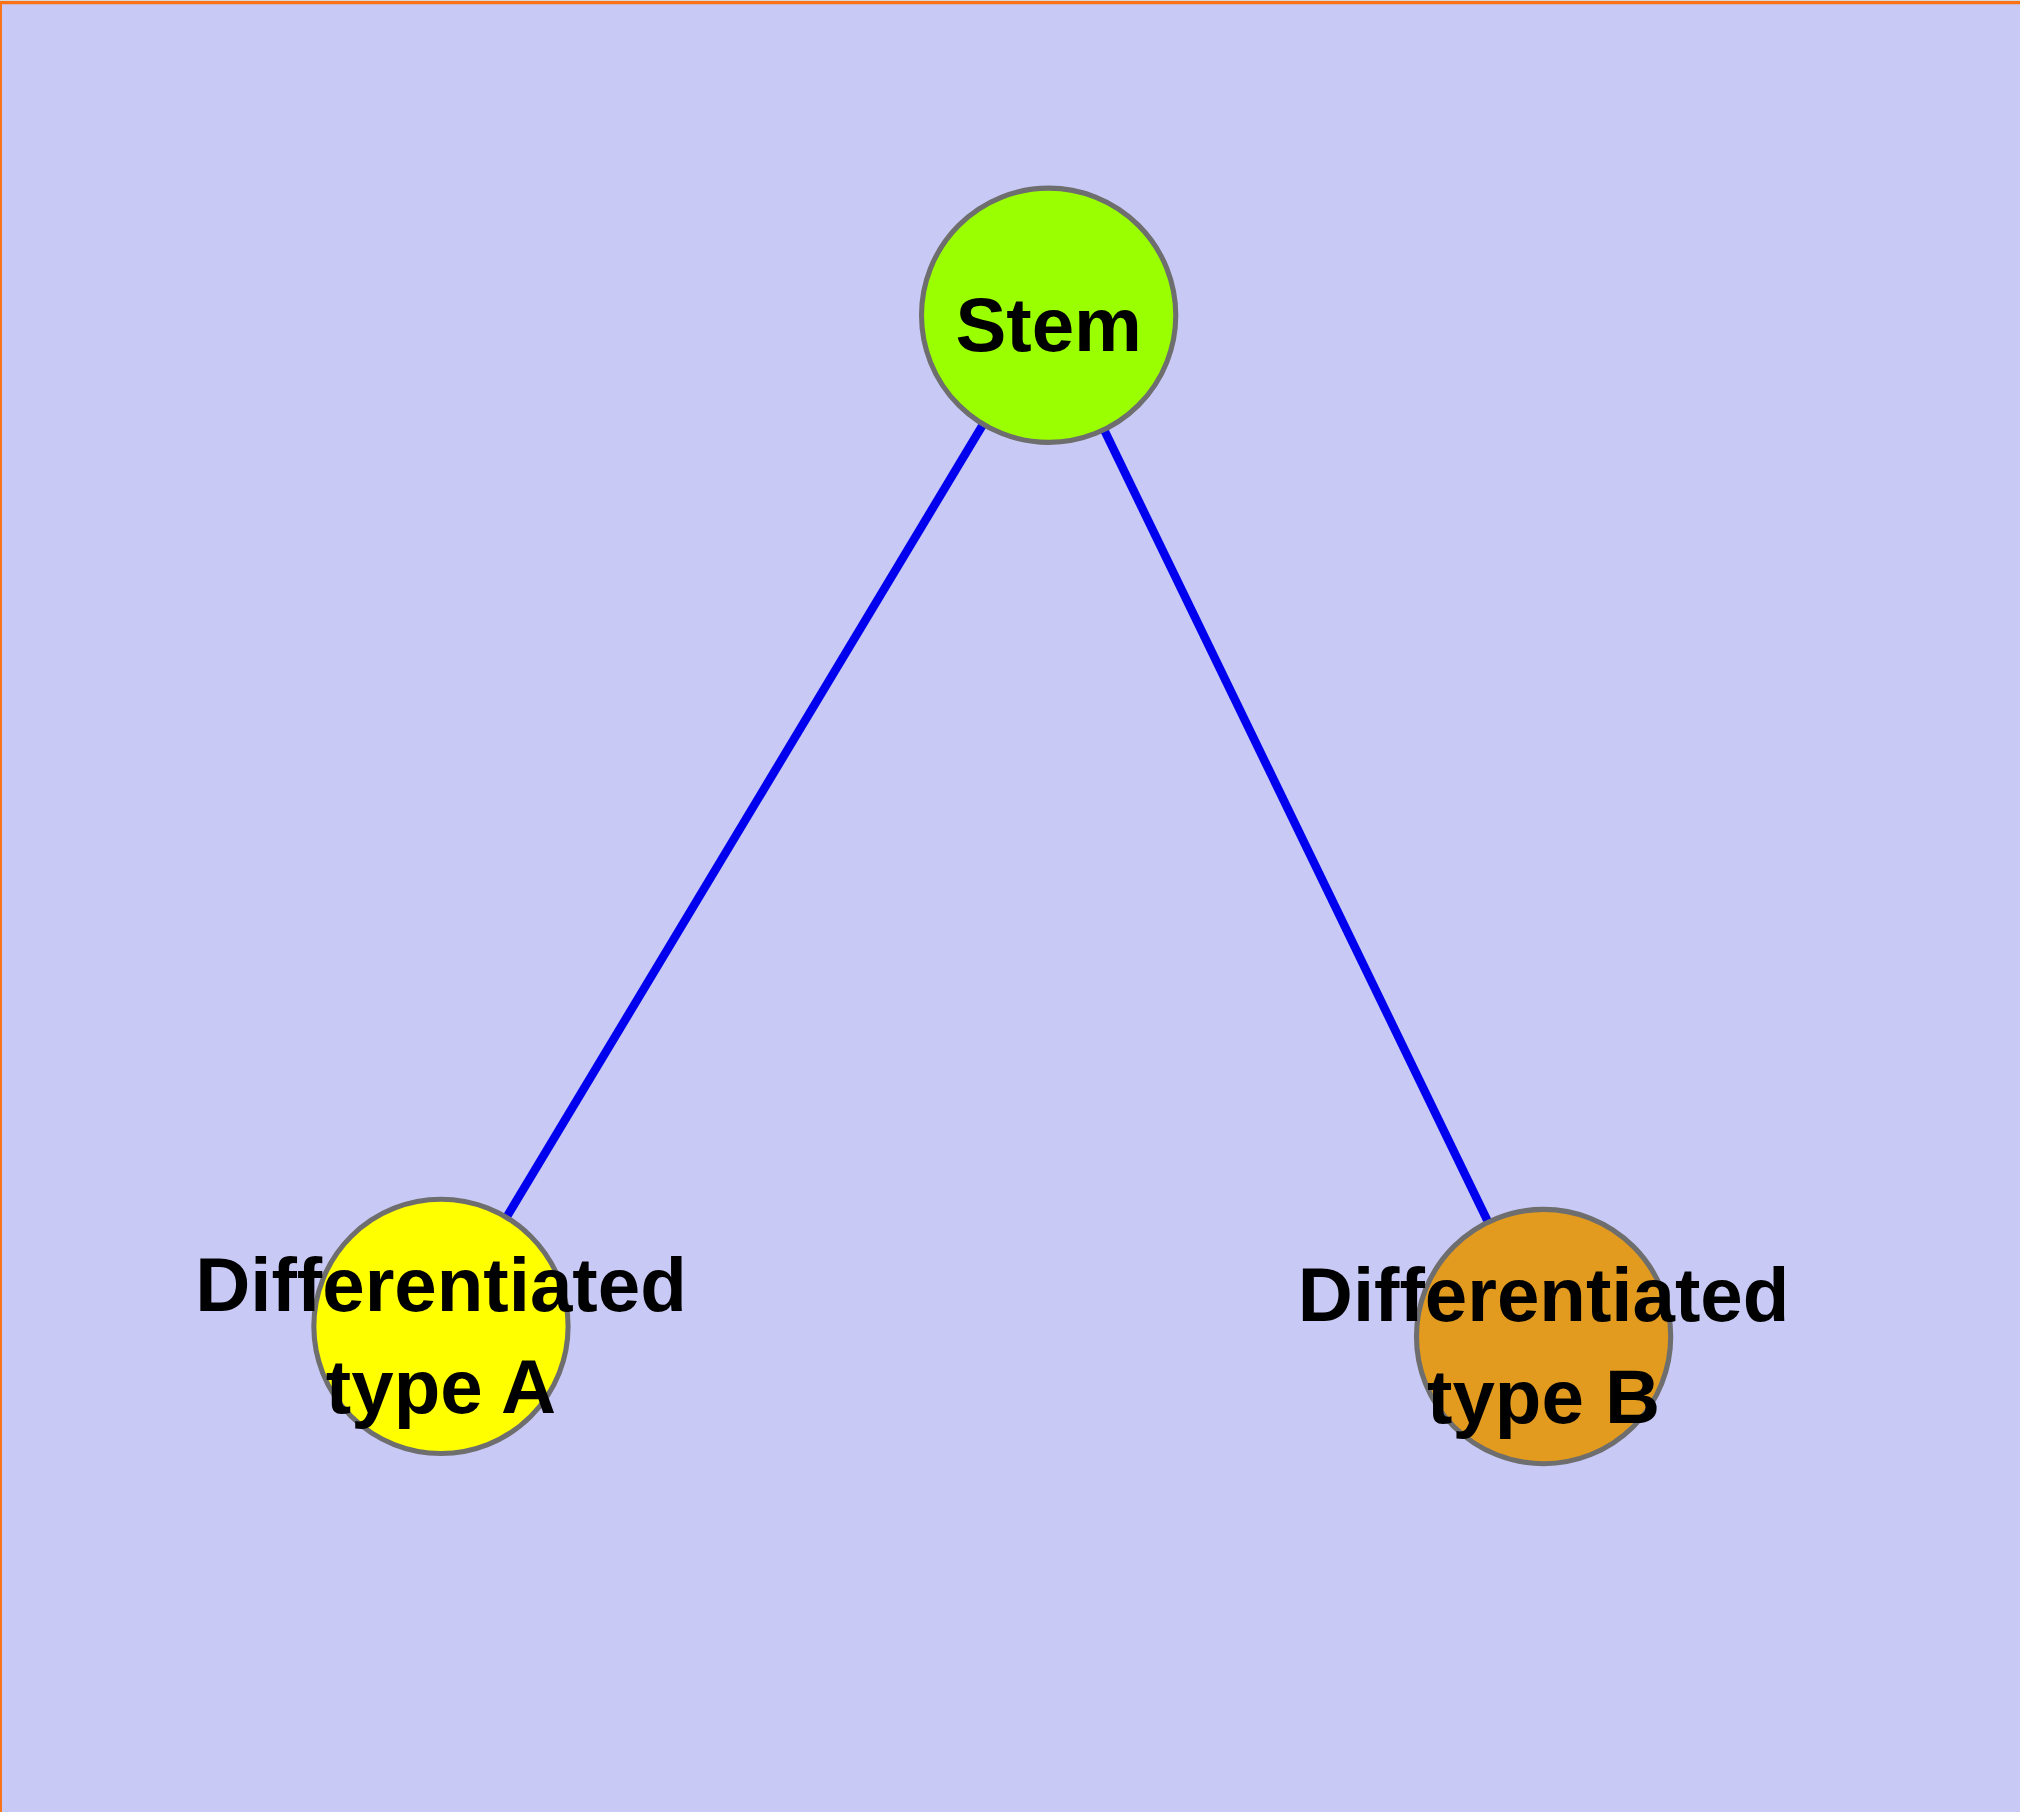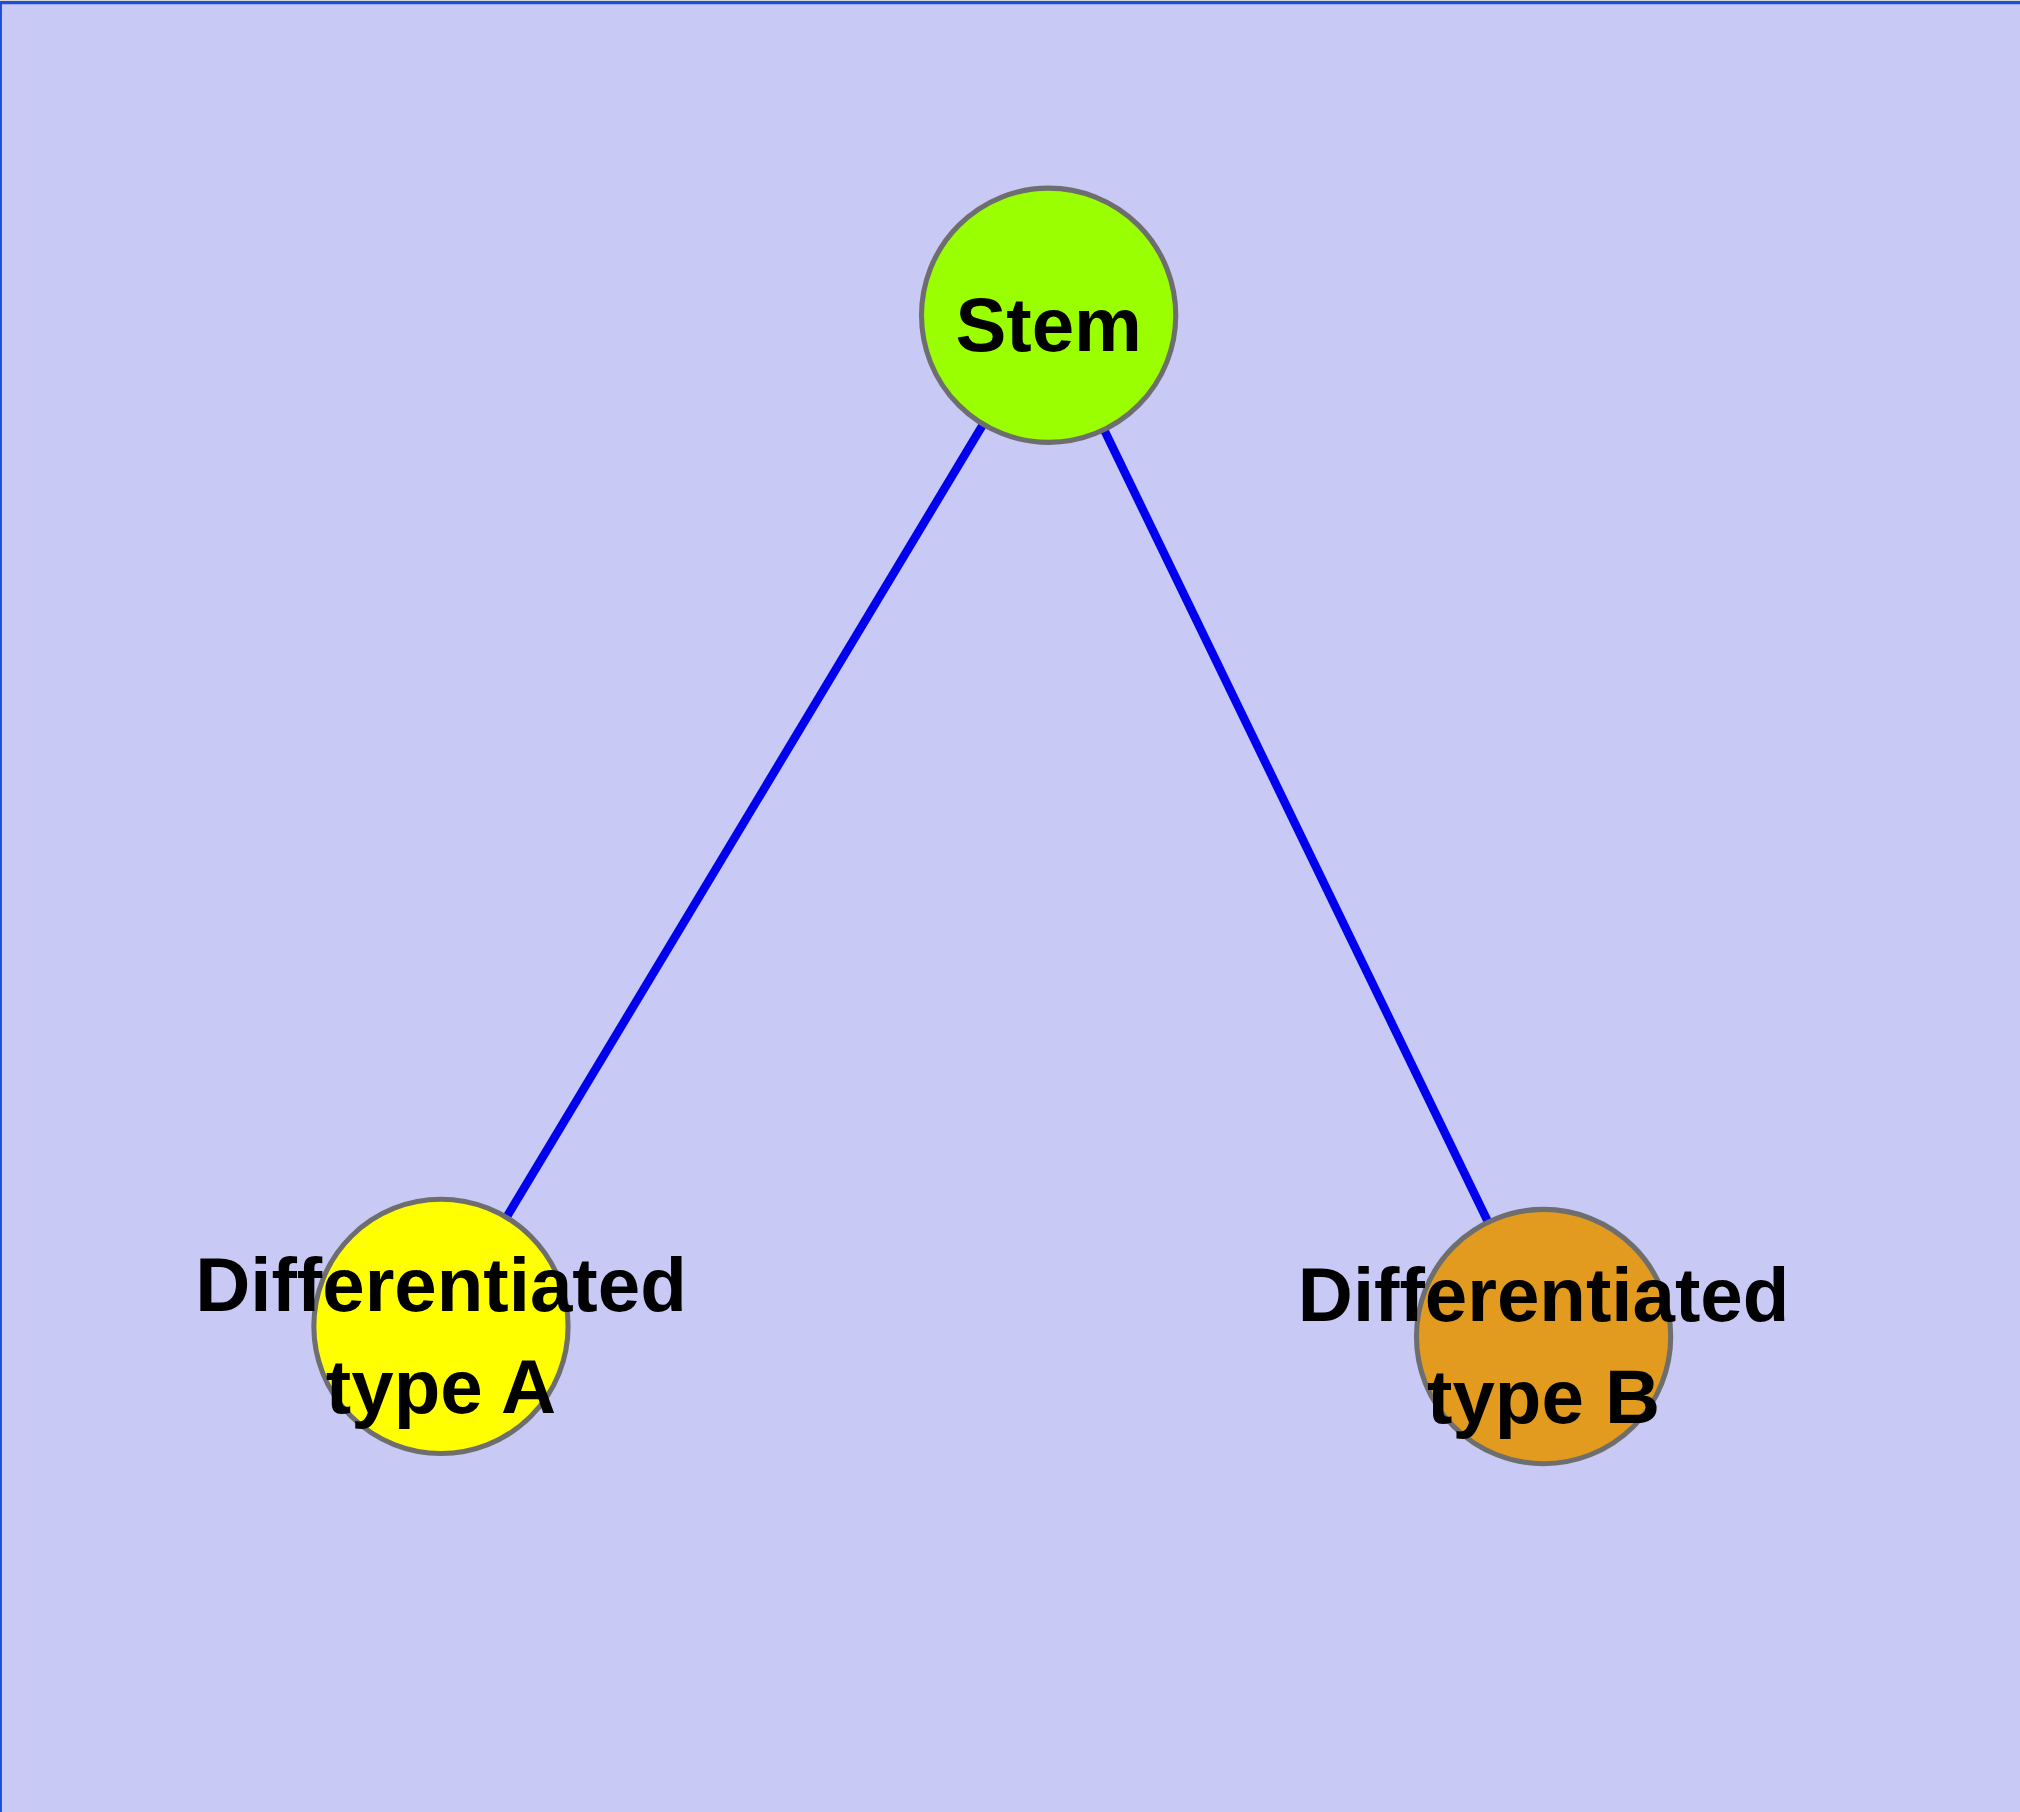--- a/index.html
+++ b/index.html
@@ -7,21 +7,21 @@
     padding: 0;
     background: #ffffff;
     width: 2021px;
     height: 1812px;
     overflow: hidden;
   }
   .page {
     position: relative;
     width: 2021px;
     height: 1812px;
-    background: #1d4ed8;
+    background: #f97316;
   }
   .top-hairline {
     position: absolute;
     top: 0; left: 0;
     width: 2021px; height: 0.8px;
     background: #d8d8d8;
   }
   .diagram-svg-wrap {
     position: absolute;
     top: 0; left: 0;

